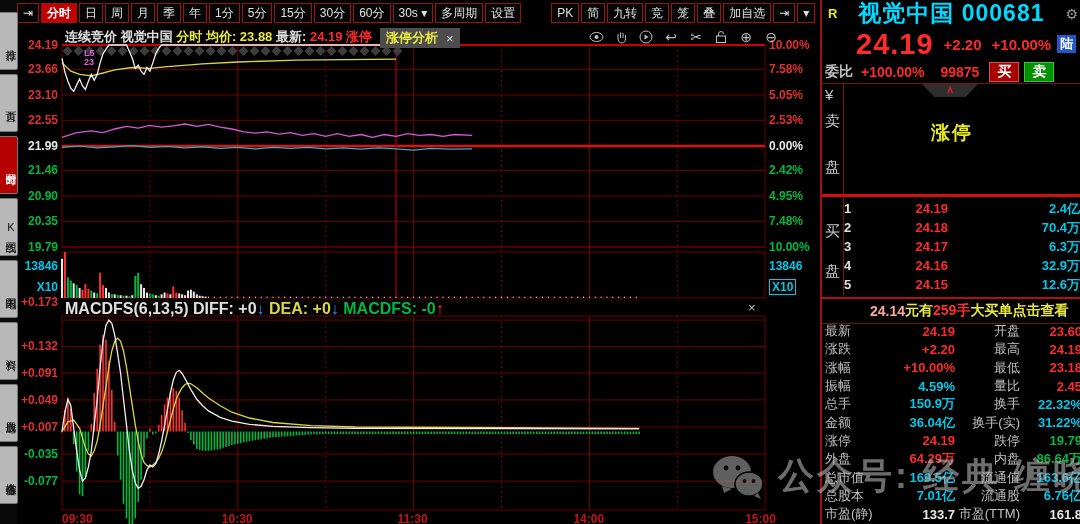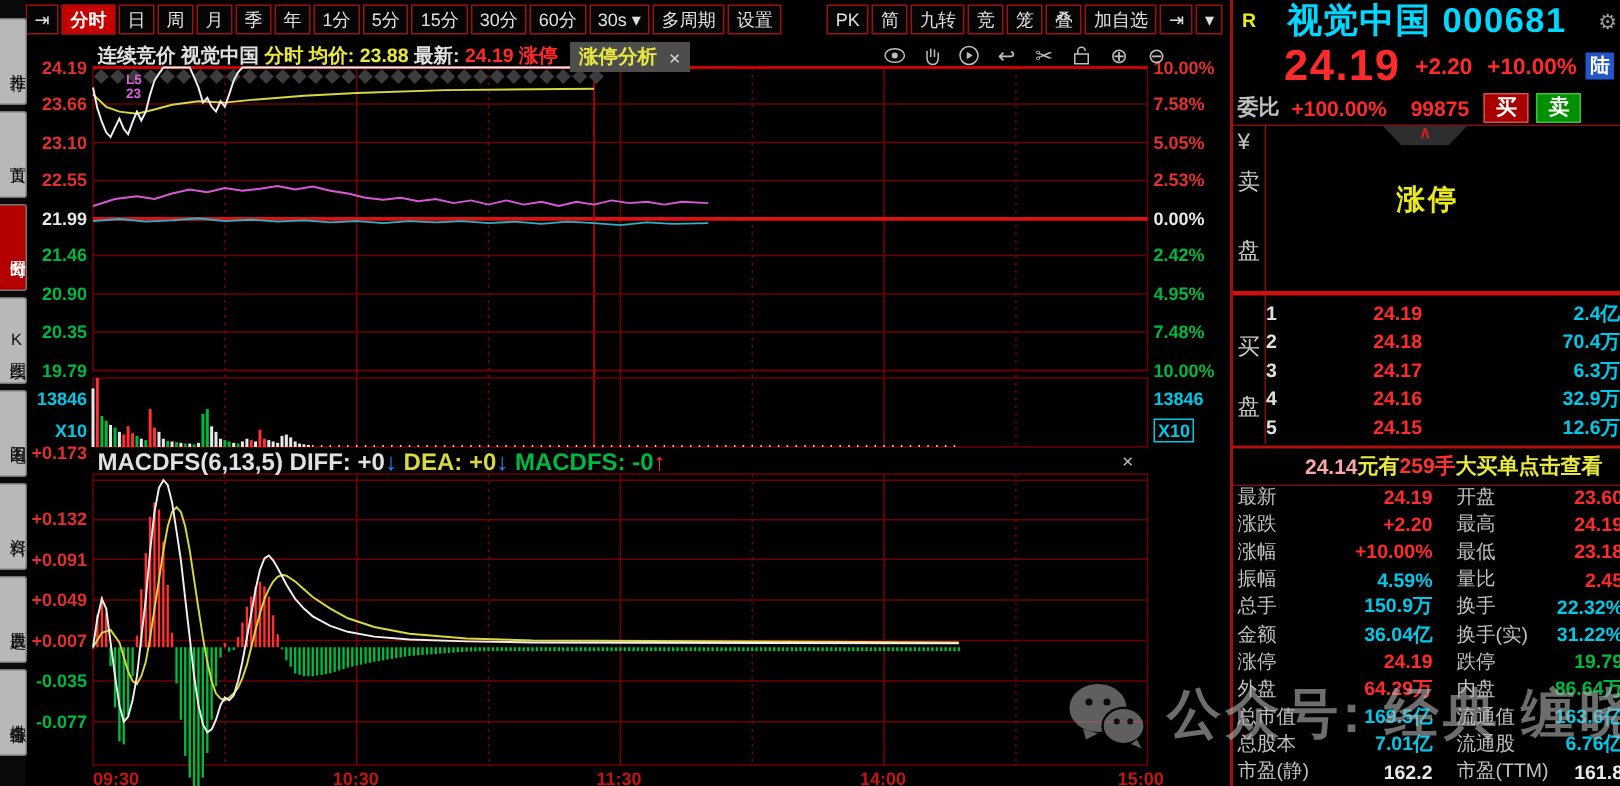--- a/index.html
+++ b/index.html
@@ -63,21 +63,21 @@
   .book-i{color:#e0e0e0;width:14px;}
   .book-p{color:#ff2a2a;width:90px;text-align:right;}
   .book-v{color:#00c8e8;flex:1;text-align:right;padding-right:2px;}
   #book-vline{position:absolute;left:21px;top:84px;width:1px;height:212px;background:#801010;}
   #notice{position:absolute;left:0;top:297px;width:260px;height:24px;border-top:2px solid #b01010;
     border-bottom:1px solid #701010;font-size:14px;font-weight:bold;display:flex;align-items:center;white-space:nowrap;}
   #details{position:absolute;left:0;top:322px;width:260px;}
   .d-row{height:18.3px;display:flex;align-items:center;font-size:13px;}
   .d-lab{color:#c0c0c0;width:58px;padding-left:3px;white-space:nowrap;}
   .d-val{font-weight:bold;width:72px;text-align:right;white-space:nowrap;}
-  .d-lab2{color:#c0c0c0;width:64px;padding-left:16px;white-space:nowrap;}
+  .d-lab2{color:#c0c0c0;width:64px;padding-left:1px;white-space:nowrap;text-align:right;}
   .d-val2{font-weight:bold;flex:1;text-align:right;white-space:nowrap;}
   
   #watermark{left:712px;top:452px;display:flex;align-items:center;gap:14px;z-index:60;opacity:.62;pointer-events:none;}
   #wm-text{color:#b0b0b0;font-size:36px;font-weight:bold;letter-spacing:3px;white-space:nowrap;}
   .note{color:#e060e0;font-size:9px;font-weight:bold;line-height:9px;z-index:12;}
 </style>
 </head>
 <body>
 
 <div id="root">
@@ -727,21 +727,21 @@
           <span class="d-val2" style="color: rgb(0, 200, 232);">163.6亿</span>
         </div>
         <div class="d-row">
           <span class="d-lab">总股本</span>
           <span class="d-val" style="color: rgb(0, 200, 232);">7.01亿</span>
           <span class="d-lab2">流通股</span>
           <span class="d-val2" style="color: rgb(0, 200, 232);">6.76亿</span>
         </div>
         <div class="d-row">
           <span class="d-lab">市盈(静)</span>
-          <span class="d-val" style="color: rgb(232, 232, 232);">162.2</span>
+          <span class="d-val" style="color: rgb(232, 232, 232);">133.7</span>
           <span class="d-lab2">市盈(TTM)</span>
           <span class="d-val2" style="color: rgb(232, 232, 232);">161.8</span>
         </div>
       </div>
   </div>
 
   <div id="watermark" class="abs">
     <svg width="52" height="46">
       <ellipse cx="20" cy="18" rx="19" ry="16" fill="#9a9a9a"></ellipse>
       <ellipse cx="37" cy="30" rx="14" ry="12" fill="#9a9a9a" stroke="#000" stroke-width="1.5"></ellipse>

